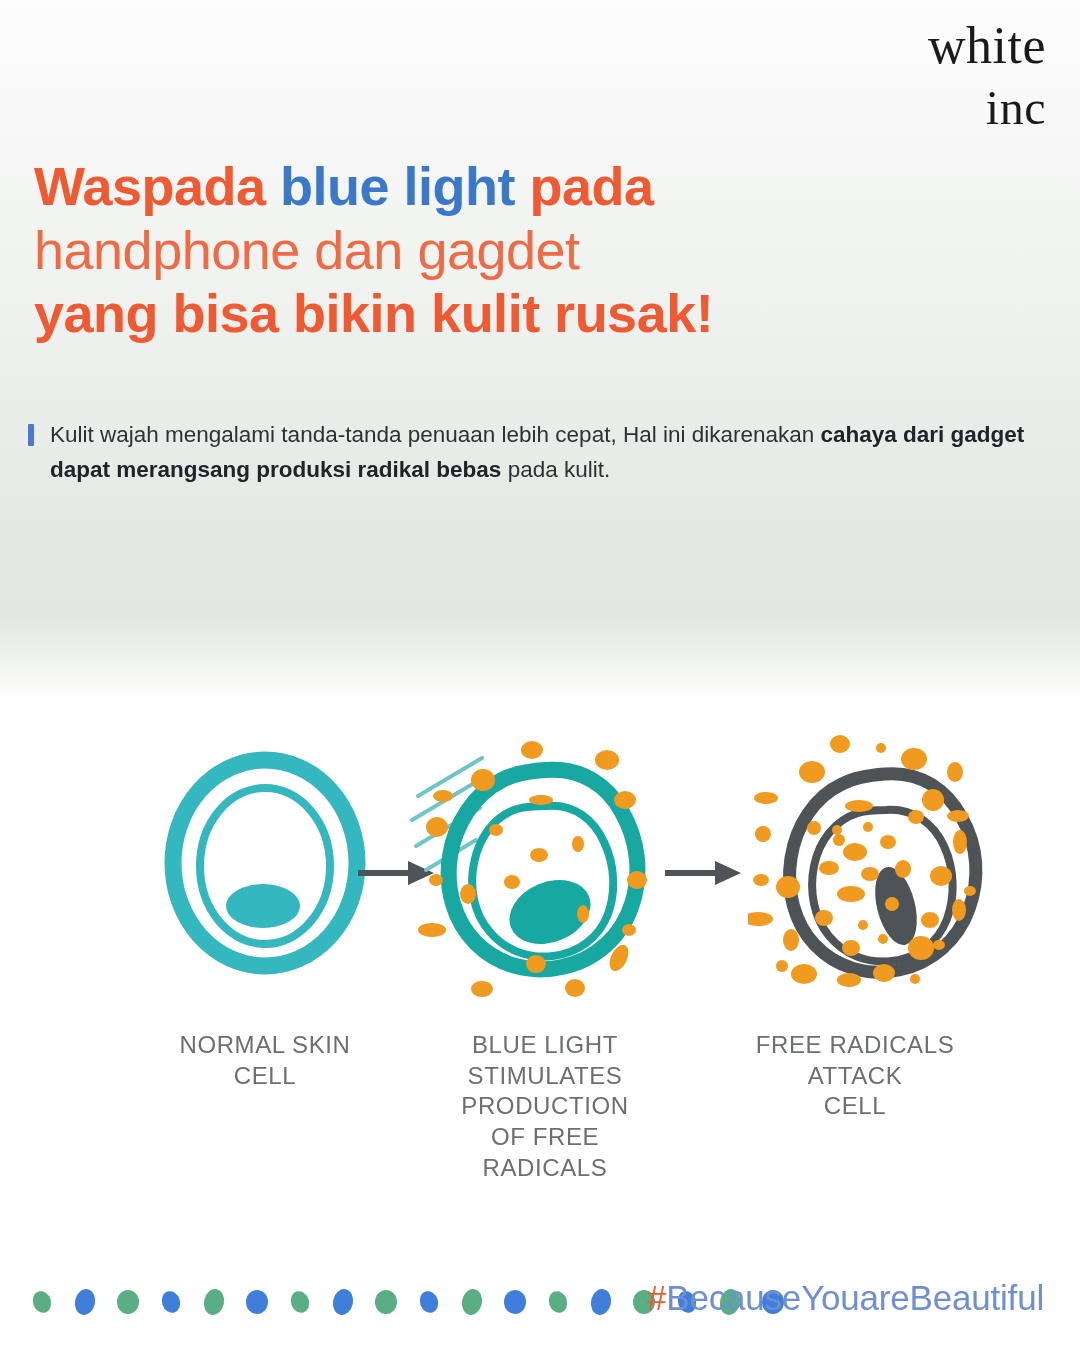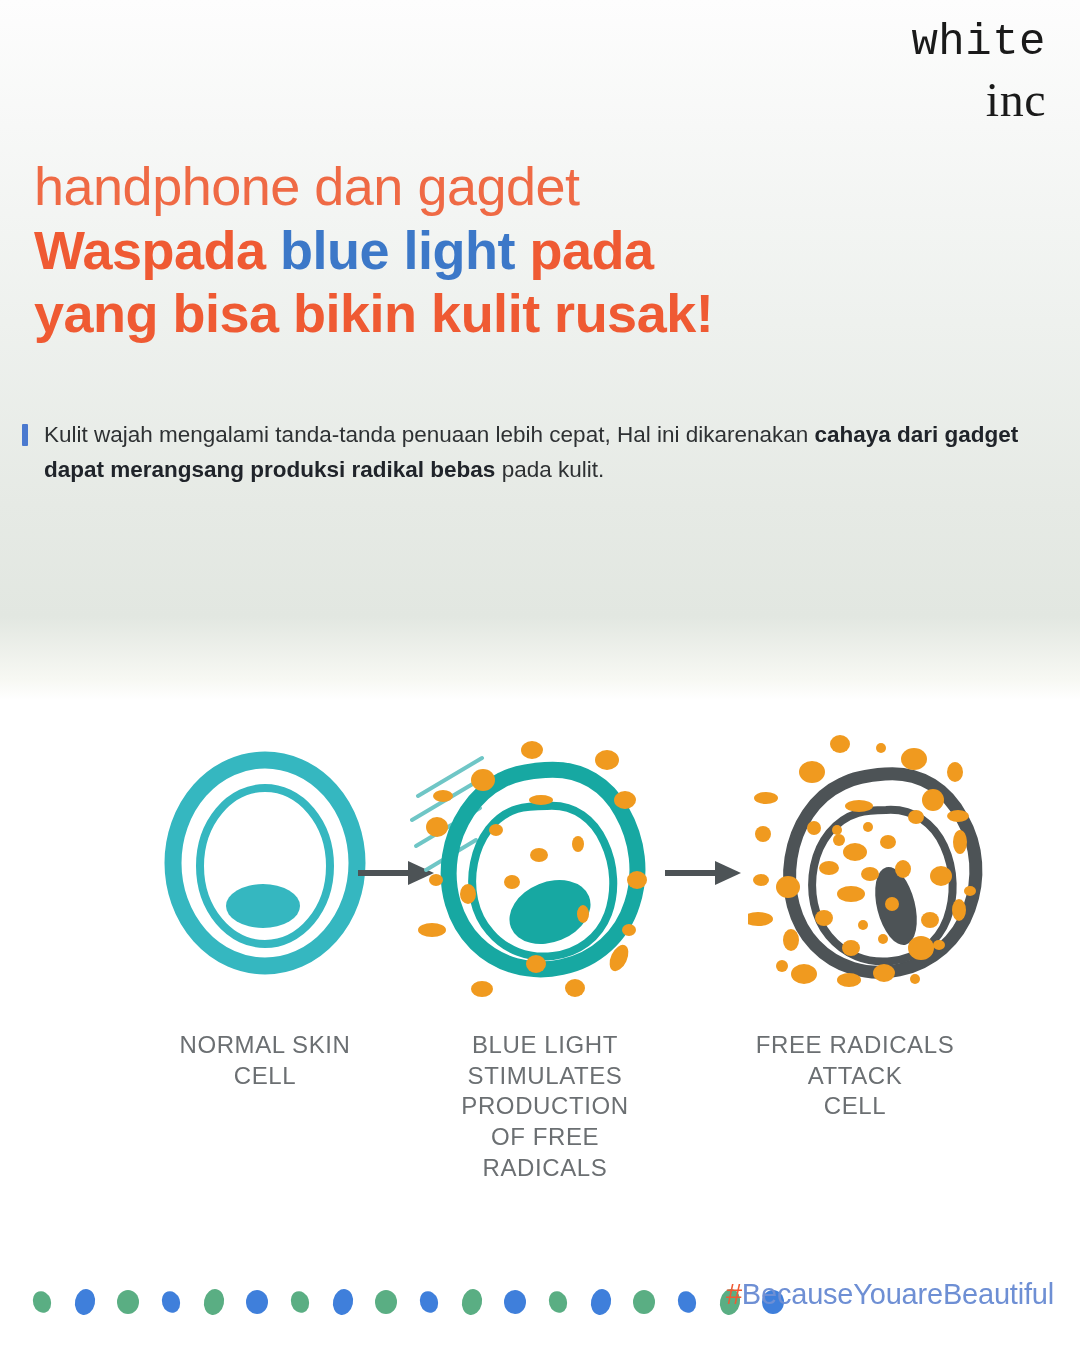--- a/index.html
+++ b/index.html
@@ -26,42 +26,42 @@
   }
 
   
   .logo {
     position:absolute; right:34px; top:22px;
     text-align:right;
     font-family:"Liberation Serif", serif;
     color:#1a1a1a;
     line-height:0.92;
   }
-  .logo .l1 { font-size:44px; letter-spacing:0.5px; display:block;font-family:Liberation Mono, monospace; }
+  .logo .l1 { font-size:52px; letter-spacing:0.5px; display:block; }
   .logo .l2 { font-size:48px; letter-spacing:0.5px; display:block; margin-top:16px; }
 
   
   .headline {
     position:absolute; left:34px; top:155px;
     width:760px;
     line-height:1.18;
     letter-spacing:-0.5px;
   }
   .headline .hl {
     display:block;
     font-size:54px;
     white-space:nowrap;
   }
   .hl-b { font-weight:bold; color:#ef5a33; }
   .hl-blue { font-weight:bold; color:#3c78c8; }
   .hl-light { font-weight:300; color:#ef6a45; }
 
   
   .bullets {
-    position:absolute; left:22px; top:418px;
+    position:absolute; left:28px; top:418px;
     width:1010px;
     color:#2e3133;
   }
   .bullet {
     position:relative;
     padding-left:22px;
     font-size:22.5px;
     line-height:1.55;
     margin-bottom:24px;
   }
@@ -92,43 +92,43 @@
     white-space:pre-line;
   }
 
   
   .footer {
     position:absolute; left:0; top:1260px;
     width:1080px; height:90px;
   }
   .dots { position:absolute; left:30px; top:22px; }
   .hashtag {
-    position:absolute; right:26px; top:18px;
-    font-size:29px;
+    position:absolute; right:36px; top:18px;
+    font-size:35px;
     color:#6e8fd4;
     letter-spacing:-0.2px;
     white-space:nowrap;
   }
   .hashtag .hash { color:#ef5a33; }
 </style>
 </head>
 <body>
 
 <div class="poster">
 
   <div class="top-panel"></div>
 
   <div class="logo">
     <span class="l1">white</span>
     <span class="l2">inc</span>
   </div>
 
   <div class="headline">
+    <span class="hl"><span class="hl-b">Waspada </span><span class="hl-blue">blue light</span><span class="hl-b"> pada</span></span>
     <span class="hl hl-light">handphone dan gagdet</span>
-    <span class="hl"><span class="hl-b">Waspada </span><span class="hl-blue">blue light</span><span class="hl-b"> pada</span></span>
     <span class="hl hl-b">yang bisa bikin kulit rusak!</span>
   </div>
 
   <div class="bullets">
 
     <div class="bullet">
       <span class="bar"></span>
       <span>Kulit wajah mengalami tanda-tanda penuaan lebih cepat, Hal ini dikarenakan </span><b>cahaya dari gadget dapat merangsang produksi radikal bebas</b><span> pada kulit.</span>
     </div>
 

